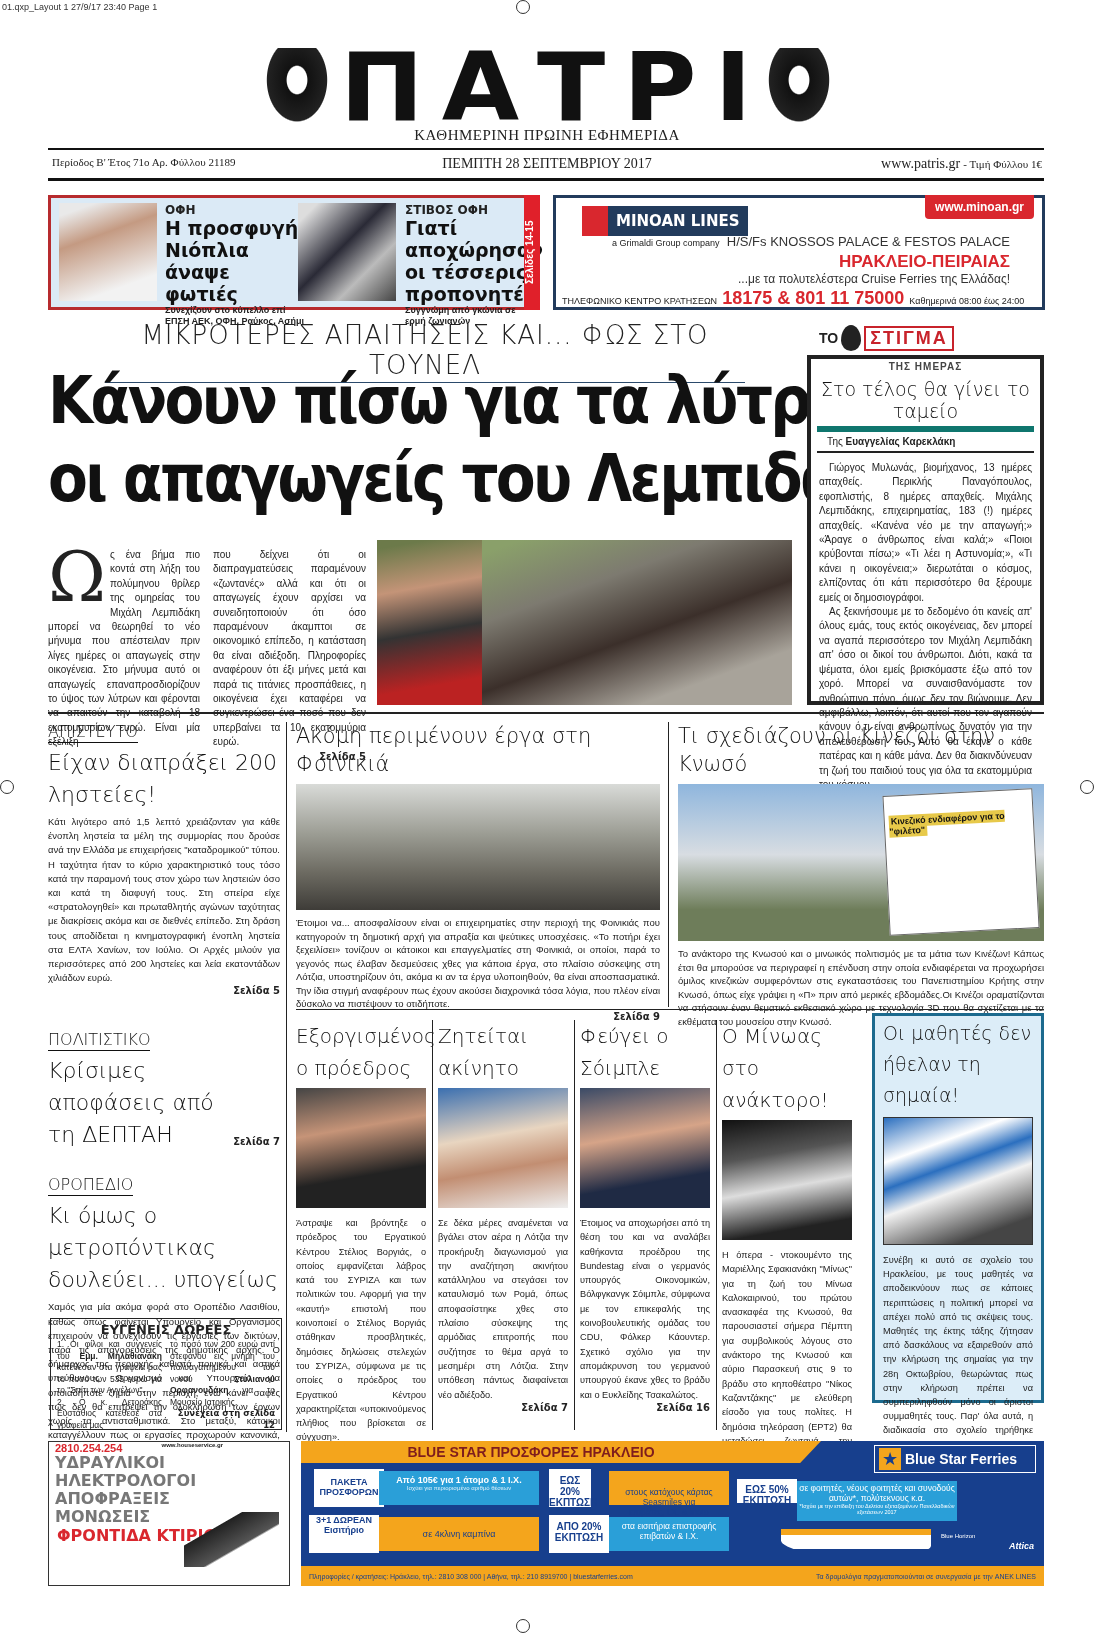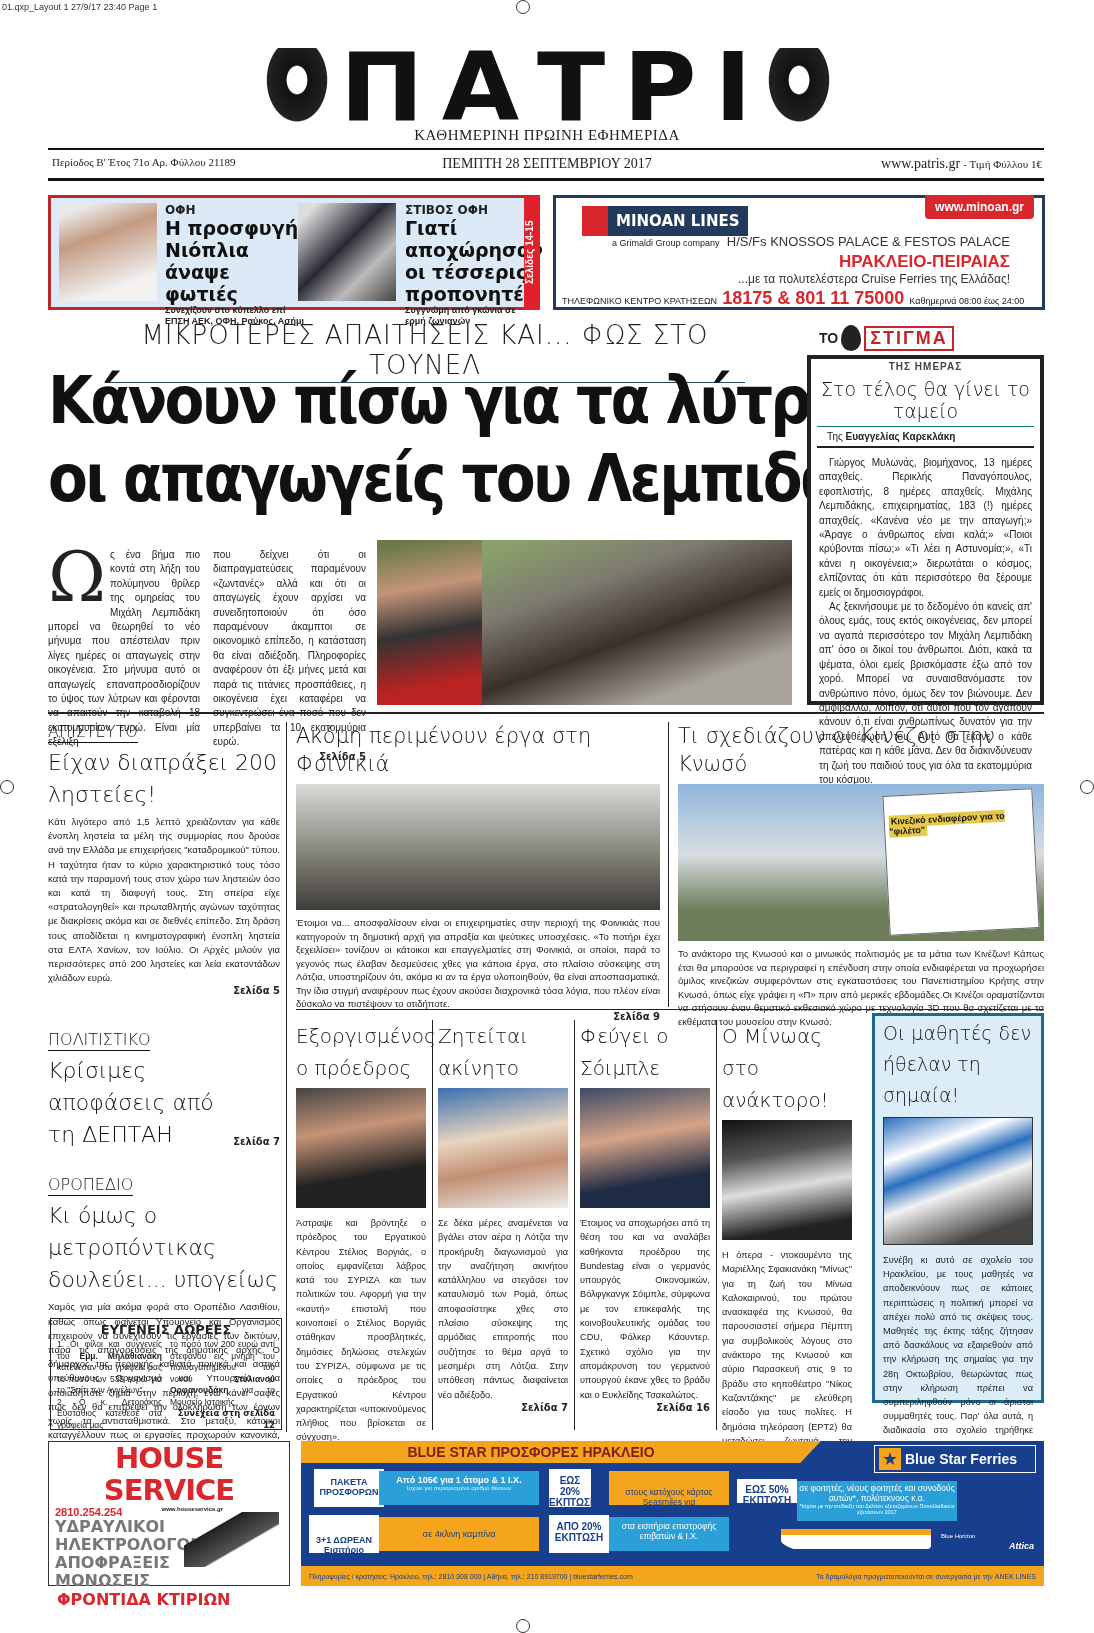--- a/index.html
+++ b/index.html
@@ -104,21 +104,21 @@
 <div class="abs photo" style="left:482px;top:540px;width:310px;height:165px;background:linear-gradient(160deg,#8aa06a 5%,#7d7a70 30%,#3b2f2a 55%,#a8a39a 80%)"></div>
 
 <div class="abs" style="left:815px;top:325px;display:flex;align-items:center;gap:3px;z-index:2;background:#fff;padding:0 4px">
   <span style="font-weight:bold;font-size:14px">ΤΟ</span>
   <span style="width:20px;height:26px;background:#222;border-radius:50% 50% 50% 50%/60% 60% 40% 40%"></span>
   <span style="color:#c8232b;border:2px solid #c8232b;font-weight:bold;font-size:18px;padding:0 4px;letter-spacing:2px">ΣΤΙΓΜΑ</span>
 </div>
 <div class="abs stigma-box">
   <div style="text-align:center;font-weight:bold;font-size:10px;color:#444;margin-top:2px;letter-spacing:1px">ΤΗΣ ΗΜΕΡΑΣ</div>
   <div class="sec-head" style="font-size:19px;text-align:center;margin:6px 0 4px">Στο τέλος θα γίνει το ταμείο</div>
-  <div style="border-top:1px solid #0f766e;border-bottom:2px solid #222;margin:0 6px;padding:4px 10px;font-size:10px">
+  <div style="border-top:6px solid #0f766e;border-bottom:2px solid #222;margin:0 6px;padding:4px 10px;font-size:10px">
     <span>Της</span> <b>Ευαγγελίας Καρεκλάκη</b>
   </div>
   <div class="body" style="margin:8px 8px 0;text-indent:10px">Γιώργος Μυλωνάς, βιομήχανος, 13 ημέρες απαχθείς. Περικλής Παναγόπουλος, εφοπλιστής, 8 ημέρες απαχθείς. Μιχάλης Λεμπιδάκης, επιχειρηματίας, 183 (!) ημέρες απαχθείς. «Κανένα νέο με την απαγωγή;» «Άραγε ο άνθρωπος είναι καλά;» «Ποιοι κρύβονται πίσω;» «Τι λέει η Αστυνομία;», «Τι κάνει η οικογένεια;» διερωτάται ο κόσμος, ελπίζοντας ότι κάτι περισσότερο θα ξέρουμε εμείς οι δημοσιογράφοι.</div>
   <div class="body" style="margin:0 8px;text-indent:10px">Ας ξεκινήσουμε με το δεδομένο ότι κανείς απ' όλους εμάς, τους εκτός οικογένειας, δεν μπορεί να αγαπά περισσότερο τον Μιχάλη Λεμπιδάκη απ' όσο οι δικοί του άνθρωποι. Διότι, κακά τα ψέματα, όλοι εμείς βρισκόμαστε έξω από τον χορό. Μπορεί να συναισθανόμαστε τον ανθρώπινο πόνο, όμως δεν τον βιώνουμε. Δεν αμφιβάλλω, λοιπόν, ότι αυτοί που τον αγαπούν κάνουν ό,τι είναι ανθρωπίνως δυνατόν για την απελευθέρωσή του. Αυτό θα έκανε ο κάθε πατέρας και η κάθε μάνα. Δεν θα διακινδύνευαν τη ζωή του παιδιού τους για όλα τα εκατομμύρια του κόσμου.</div>
   <div class="page-ref" style="margin:4px 10px 0">Σελίδα 2</div>
 </div>
 
 <div class="abs hrule" style="left:48px;top:712px;width:996px"></div>
 
 <div class="abs" style="left:48px;top:722px;width:232px">
@@ -204,21 +204,20 @@
 </div>
 
 <div class="abs blue-box">
   <div class="sec-head" style="font-size:19px;line-height:31px;padding:2px 8px">Οι μαθητές δεν ήθελαν τη σημαία!</div>
   <div class="photo" style="height:128px;margin:4px 8px 8px;border:1px solid #333;background:linear-gradient(160deg,#2b6fbf 0%,#ffffff 25%,#2b6fbf 40%,#f2f2f2 55%,#454545 85%)"></div>
   <div class="body" style="font-size:9.2px;line-height:14.2px;margin:0 8px">Συνέβη κι αυτό σε σχολείο του Ηρακλείου, με τους μαθητές να αποδεικνύουν πως σε κάποιες περιπτώσεις η πολιτική μπορεί να απέχει πολύ από τις σκέψεις τους. Μαθητές της έκτης τάξης ζήτησαν από δασκάλους να εξαιρεθούν από την κλήρωση της σημαίας για την 28η Οκτωβρίου, θεωρώντας πως στην κλήρωση πρέπει να συμπεριληφθούν μόνο οι άριστοι συμμαθητές τους. Παρ' όλα αυτά, η διαδικασία στο σχολείο τηρήθηκε όπως προβλέπεται από τον νόμο, ενώ τη σημαία δεν θα σηκώσει άριστος μαθητής.</div>
   <div class="page-ref" style="margin:0 8px">Σελίδα 16</div>
 </div>
 
 <div class="abs ad-house">
-  <div style="color:#d9272e;font-family:'DejaVu Sans',sans-serif;font-weight:900;font-size:29px;line-height:32px;text-align:center;letter-spacing:-1px">HOUSE SERVICE</div>
   <div style="display:flex;justify-content:space-between;padding:0 6px">
     <span style="color:#d9272e;font-weight:bold;font-size:11px">2810.254.254</span>
     <span style="font-size:6px;font-weight:bold;margin-right:60px">www.houseservice.gr</span>
   </div>
   <div style="padding-left:6px;color:#777;font-family:'DejaVu Sans',sans-serif;font-weight:900;font-size:16px;line-height:18px">
     <div>ΥΔΡΑΥΛΙΚΟΙ</div>
     <div>ΗΛΕΚΤΡΟΛΟΓΟΙ</div>
     <div>ΑΠΟΦΡΑΞΕΙΣ</div>
     <div>ΜΟΝΩΣΕΙΣ</div>
   </div>
@@ -235,21 +234,21 @@
 
   <div style="position:absolute;left:13px;top:28px;width:70px;height:38px;background:#fff;color:#173f8d;font-weight:bold;font-size:9px;text-align:center;padding-top:8px">ΠΑΚΕΤΑ ΠΡΟΣΦΟΡΩΝ</div>
   <div style="position:absolute;left:78px;top:30px;width:160px;height:34px;background:#2a9fd8;color:#fff;font-size:9px;text-align:center;padding-top:4px">
     <div style="font-weight:bold">Από 105€ για 1 άτομο &amp; 1 Ι.Χ.</div>
     <div style="font-size:6px;opacity:.85">Ισχύει για περιορισμένο αριθμό θέσεων</div>
   </div>
 
   <div style="position:absolute;left:248px;top:28px;width:42px;height:38px;background:#fff;color:#173f8d;font-weight:bold;font-size:10px;text-align:center;padding-top:6px">ΕΩΣ 20% ΕΚΠΤΩΣΗ</div>
   <div style="position:absolute;left:308px;top:30px;width:120px;height:34px;background:#f4a51c;color:#173f8d;font-size:8.5px;text-align:center;padding:16px">στους κατόχους κάρτας Seasmiles για επιβάτες, Ι.Χ. &amp; moto</div>
 
-  <div style="position:absolute;left:8px;top:74px;width:70px;height:38px;background:#fff;color:#173f8d;font-weight:bold;font-size:9px;text-align:center;padding-top:20px">3+1 ΔΩΡΕΑΝ Εισιτήριο</div>
+  <div style="position:absolute;left:8px;top:74px;width:70px;height:38px;background:#fff;color:#173f8d;font-weight:bold;font-size:9px;text-align:center;padding-top:0">3+1 ΔΩΡΕΑΝ Εισιτήριο</div>
   <div style="position:absolute;left:78px;top:76px;width:160px;height:34px;background:#f4a51c;color:#173f8d;font-size:9px;text-align:center;line-height:34px">σε 4κλινη καμπίνα</div>
 
   <div style="position:absolute;left:248px;top:74px;width:60px;height:38px;background:#fff;color:#173f8d;font-weight:bold;font-size:10px;text-align:center;padding-top:6px">ΑΠΟ 20% ΕΚΠΤΩΣΗ</div>
   <div style="position:absolute;left:308px;top:76px;width:120px;height:34px;background:#2a9fd8;color:#fff;font-size:8.5px;text-align:center;padding:4px">στα εισιτήρια επιστροφής επιβατών &amp; Ι.Χ.</div>
 
   <div style="position:absolute;left:436px;top:38px;width:60px;height:24px;background:#fff;color:#173f8d;font-weight:bold;font-size:10px;text-align:center;padding-top:5px">ΕΩΣ 50% ΕΚΠΤΩΣΗ</div>
   <div style="position:absolute;left:496px;top:40px;width:160px;height:40px;background:#2a9fd8;color:#fff;font-size:8.5px;text-align:center;padding:2px">
     <div>σε φοιτητές, νέους φοιτητές και συνοδούς αυτών*, πολύτεκνους κ.α.</div>
     <div style="font-size:5.5px">*Ισχύει με την επίδειξη του Δελτίου εξεταζομένων Πανελλαδικών εξετάσεων 2017</div>
   </div>

